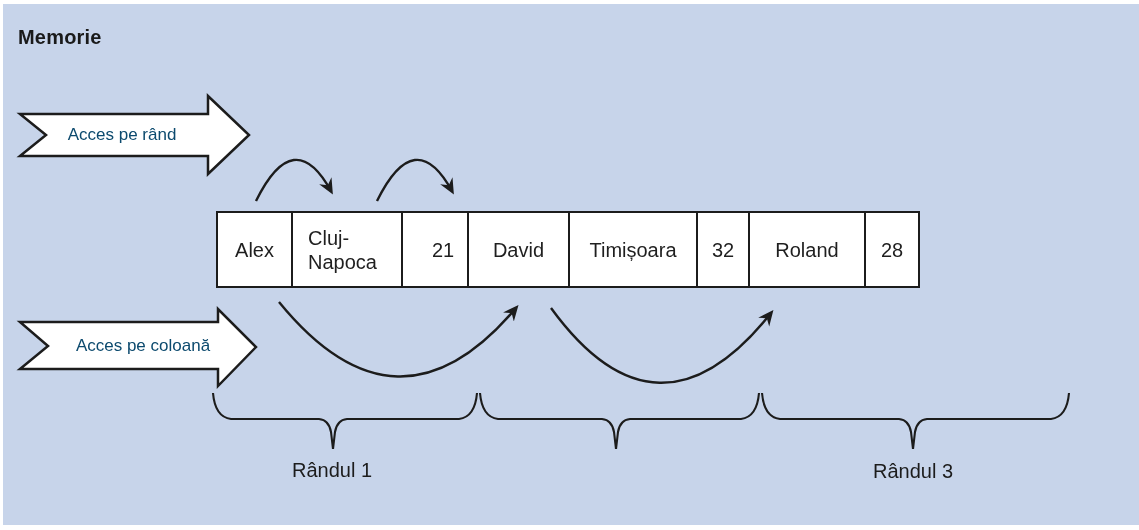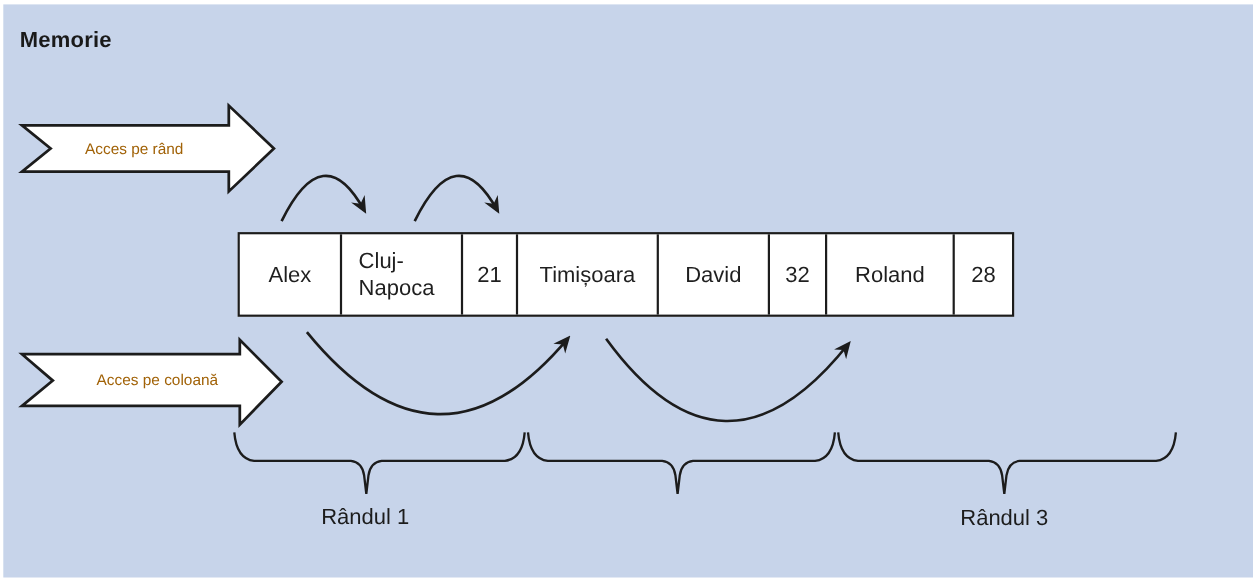--- a/index.html
+++ b/index.html
@@ -36,22 +36,22 @@
   svg.overlay {
     position: absolute;
     left: 0;
     top: 0;
     width: 1139px;
     height: 530px;
     pointer-events: none;
   }
   .arrow-label {
     position: absolute;
-    color: #a16207;
-    font-size: 14px;
+    color: #0c4a6e;
+    font-size: 17px;
     text-align: center;
     white-space: nowrap;
   }
   .arrow-label.row {
     left: 36px;
     top: 114px;
     width: 172px;
     height: 42px;
     line-height: 42px;
   }
@@ -77,23 +77,23 @@
     align-items: center;
     justify-content: center;
     border-right: 2px solid #1c1c1c;
     box-sizing: border-box;
     font-size: 20px;
     color: #1f1f1f;
     text-align: center;
     line-height: 1.2;
   }
   .cell:last-child { border-right: none; border-radius: 12px; }
-  .cw1 { width: 93px; }
+  .cw1 { width: 75px; }
   .cw2 { width: 110px; justify-content: flex-start; padding-left: 15px; text-align: left; }
-  .cw3 { width: 50px; }
+  .cw3 { width: 50px; margin-left: 16px; }
   .cw4 { width: 101px; }
   .cw5 { width: 128px; }
   .cw6 { width: 52px; }
   .cw7 { width: 116px; }
   .cw8 { width: 130px; }
   .cw9 { width: 52px; }
   .row-label {
     position: absolute;
     width: 170px;
     text-align: center;
@@ -135,22 +135,22 @@
     <path fill="none" stroke="#1c1c1c" stroke-width="2.1" d="M 762 393 Q 764 417 780 419 L 899 419 Q 909 420 911 432 L 913 449 L 915 432 Q 917 420 927 419 L 1051 419 Q 1067 417 1069 393"></path>
   </svg>
 
   <div class="arrow-label row">Acces pe rând</div>
   <div class="arrow-label col">Acces pe coloană</div>
 
   <div class="memory-row">
     <div class="cell cw1">Alex</div>
     <div class="cell cw2">Cluj-Napoca</div>
     <div class="cell cw3">21</div>
+    <div class="cell cw4">David</div>
     <div class="cell cw5">Timișoara</div>
-    <div class="cell cw4">David</div>
     <div class="cell cw6">32</div>
     <div class="cell cw7">Roland</div>
     <div class="cell cw9">28</div>
   </div>
 
   <div class="row-label r1">Rândul 1</div>
   <div class="row-label r3">Rândul 3</div>
 </div>
 
 </body></html>

